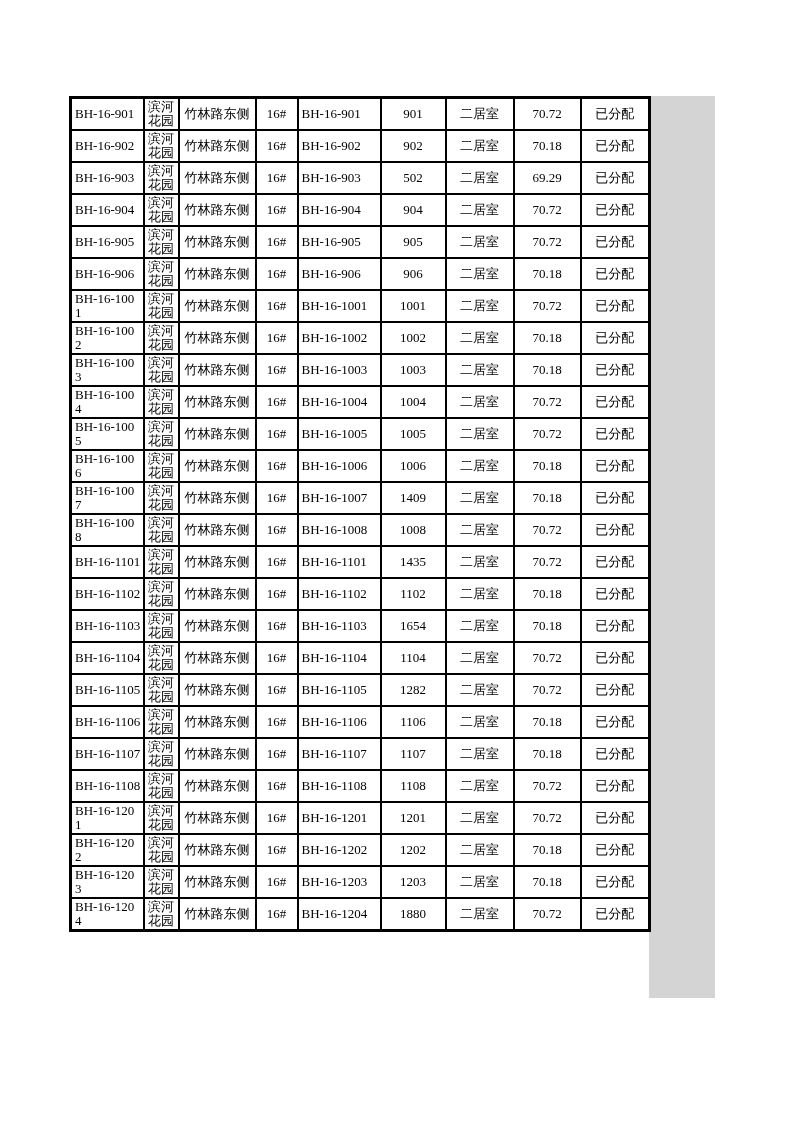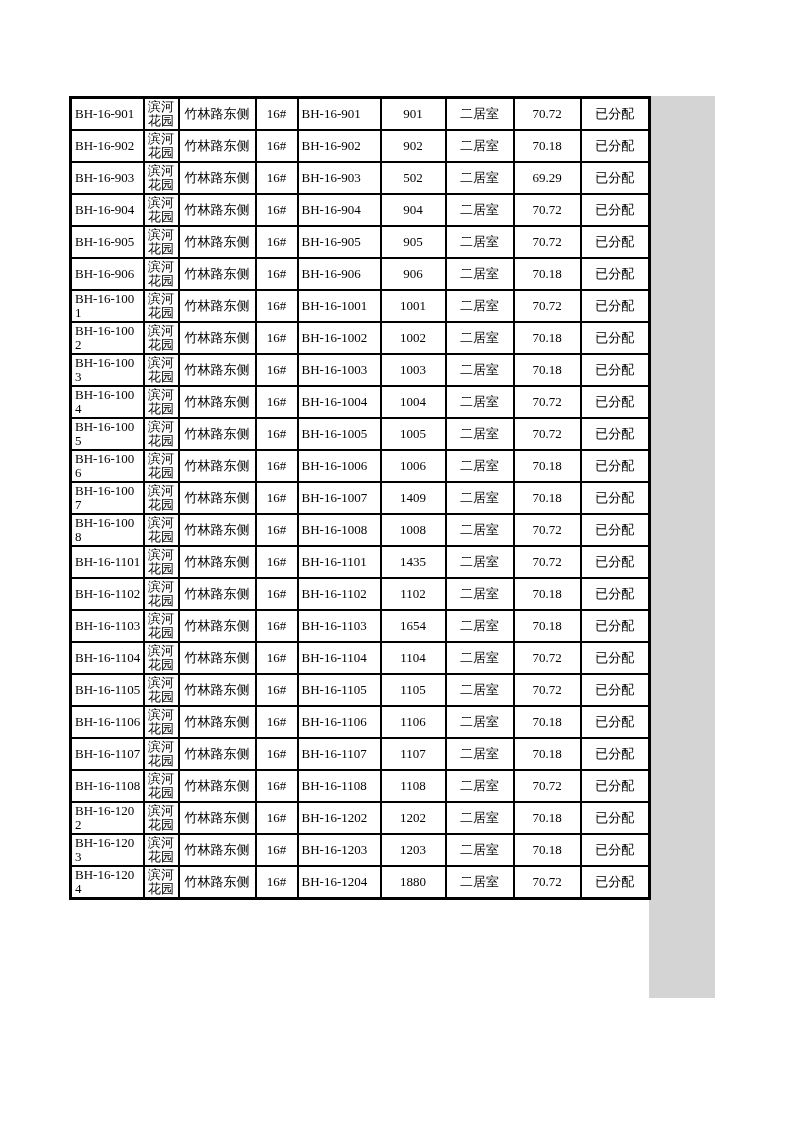--- a/index.html
+++ b/index.html
@@ -272,21 +272,21 @@
       <td>二居室</td>
       <td>70.72</td>
       <td class="status-cell">已分配</td>
     </tr>
         <tr>
       <td class="align-left">BH-16-1105</td>
       <td>滨河花园</td>
       <td>竹林路东侧</td>
       <td>16#</td>
       <td class="align-left">BH-16-1105</td>
-      <td>1105</td>
+      <td>1282</td>
       <td>二居室</td>
       <td>70.72</td>
       <td class="status-cell">已分配</td>
     </tr>
         <tr>
       <td class="align-left">BH-16-1106</td>
       <td>滨河花园</td>
       <td>竹林路东侧</td>
       <td>16#</td>
       <td class="align-left">BH-16-1106</td>
@@ -311,20 +311,31 @@
       <td>滨河花园</td>
       <td>竹林路东侧</td>
       <td>16#</td>
       <td class="align-left">BH-16-1108</td>
       <td>1108</td>
       <td>二居室</td>
       <td>70.72</td>
       <td class="status-cell">已分配</td>
     </tr>
         <tr>
+      <td class="align-left">BH-16-1201</td>
+      <td>滨河花园</td>
+      <td>竹林路东侧</td>
+      <td>16#</td>
+      <td class="align-left">BH-16-1201</td>
+      <td>1201</td>
+      <td>二居室</td>
+      <td>70.72</td>
+      <td class="status-cell">已分配</td>
+    </tr>
+        <tr>
       <td class="align-left">BH-16-1202</td>
       <td>滨河花园</td>
       <td>竹林路东侧</td>
       <td>16#</td>
       <td class="align-left">BH-16-1202</td>
       <td>1202</td>
       <td>二居室</td>
       <td>70.18</td>
       <td class="status-cell">已分配</td>
     </tr>

